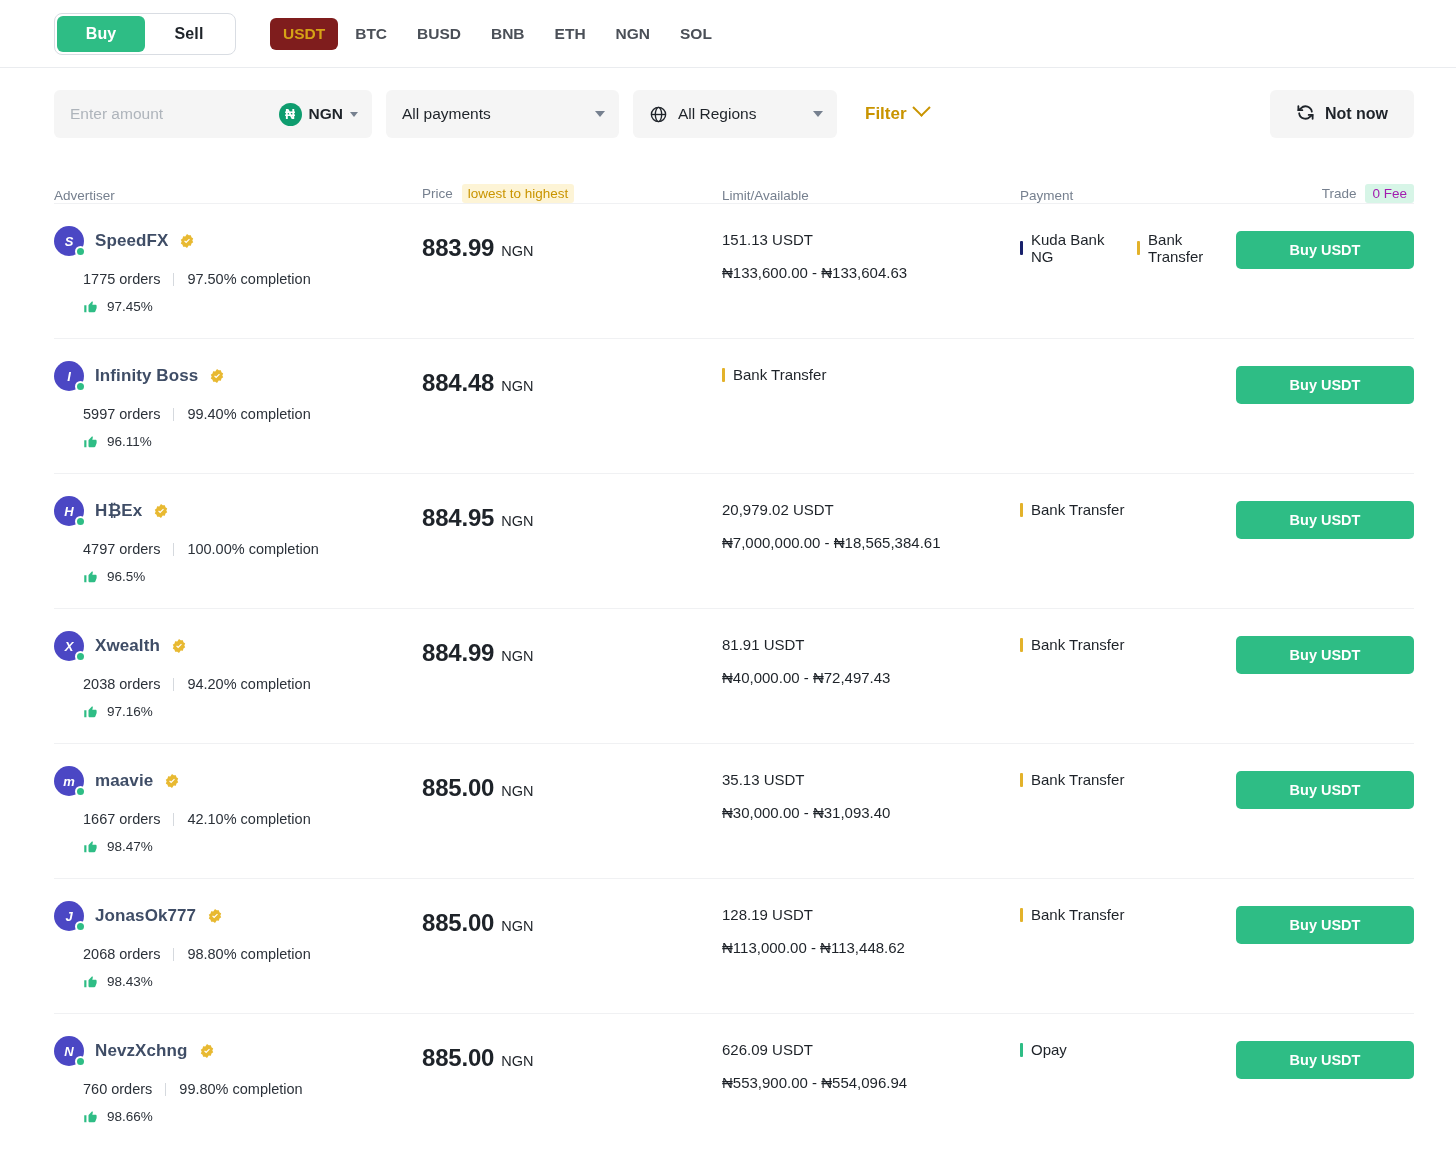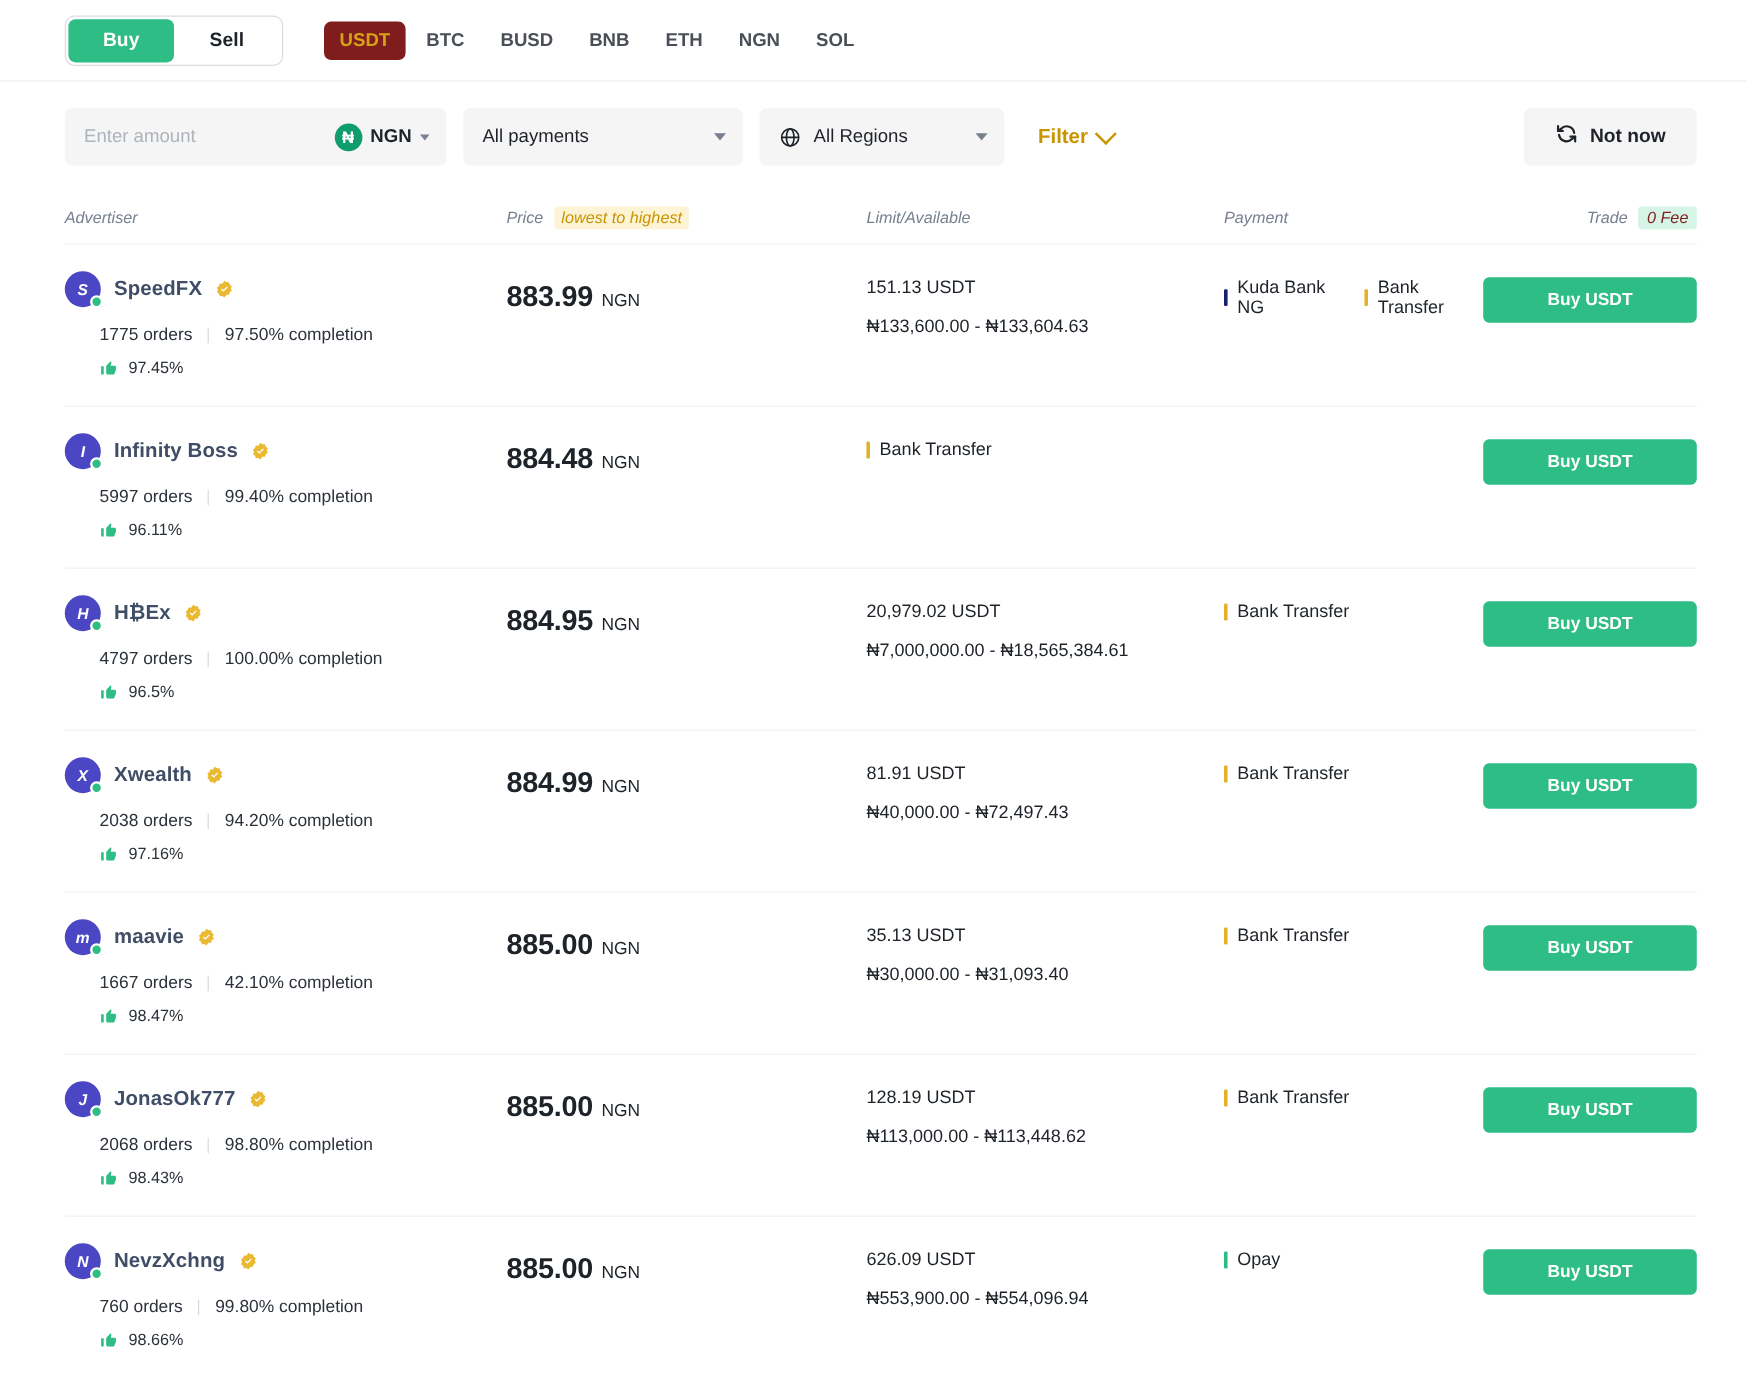--- a/index.html
+++ b/index.html
@@ -129,21 +129,21 @@
     border-right: 5px solid transparent;
     border-top: 6px solid #76808f;
   }
   .caret.sm {
     border-left-width: 4px; border-right-width: 4px; border-top-width: 5px;
   }
   .globe-icon { width: 19px; height: 19px; display:block; }
 
   .filter-link {
     display: flex;
-    align-items: center;
+    align-items: flex-start;
     gap: 8px;
     margin-left: 14px;
     cursor: pointer;
   }
   .filter-text { font-size: 17px; font-weight: 700; color: #c99400; }
   .filter-chev {
     width: 13px; height: 13px;
     border-right: 2.4px solid #c99400;
     border-bottom: 2.4px solid #c99400;
     transform: rotate(45deg) translate(-2px,-2px);
@@ -160,43 +160,42 @@
     gap: 10px;
     padding: 0 26px;
     cursor: pointer;
   }
   .notnow-label { font-size: 16px; font-weight: 700; color: #1e2329; }
 
   
   .table { padding: 0 42px 0 54px; }
   .thead {
     display: flex;
-    align-items: center;
+    align-items: flex-end;
     height: 44px;
     border-bottom: 1px solid #f0f1f3;
-    font-style: italic;
   }
   .col-adv   { width: 368px; }
   .col-price { width: 300px; }
   .col-limit { width: 298px; }
   .col-pay   { width: 212px; }
   .col-trade { flex: 1; display: flex; justify-content: flex-end; }
 
   .th { font-size: 13.5px; color: #76808f; display: flex; align-items: center; gap: 9px; }
   .sort-pill {
     background: #fdf4d6;
     color: #c99400;
     font-size: 13.5px;
     padding: 2px 6px;
     border-radius: 3px;
     cursor: pointer;
   }
   .fee-pill {
     background: #d7f5e7;
-    color: #7f1d1d;
+    color: #a21caf;
     font-size: 13.5px;
     padding: 2px 7px;
     border-radius: 3px;
   }
 
   .row {
     display: flex;
     align-items: flex-start;
     padding: 22px 0 24px 0;
     border-bottom: 1px solid #f0f1f3;

